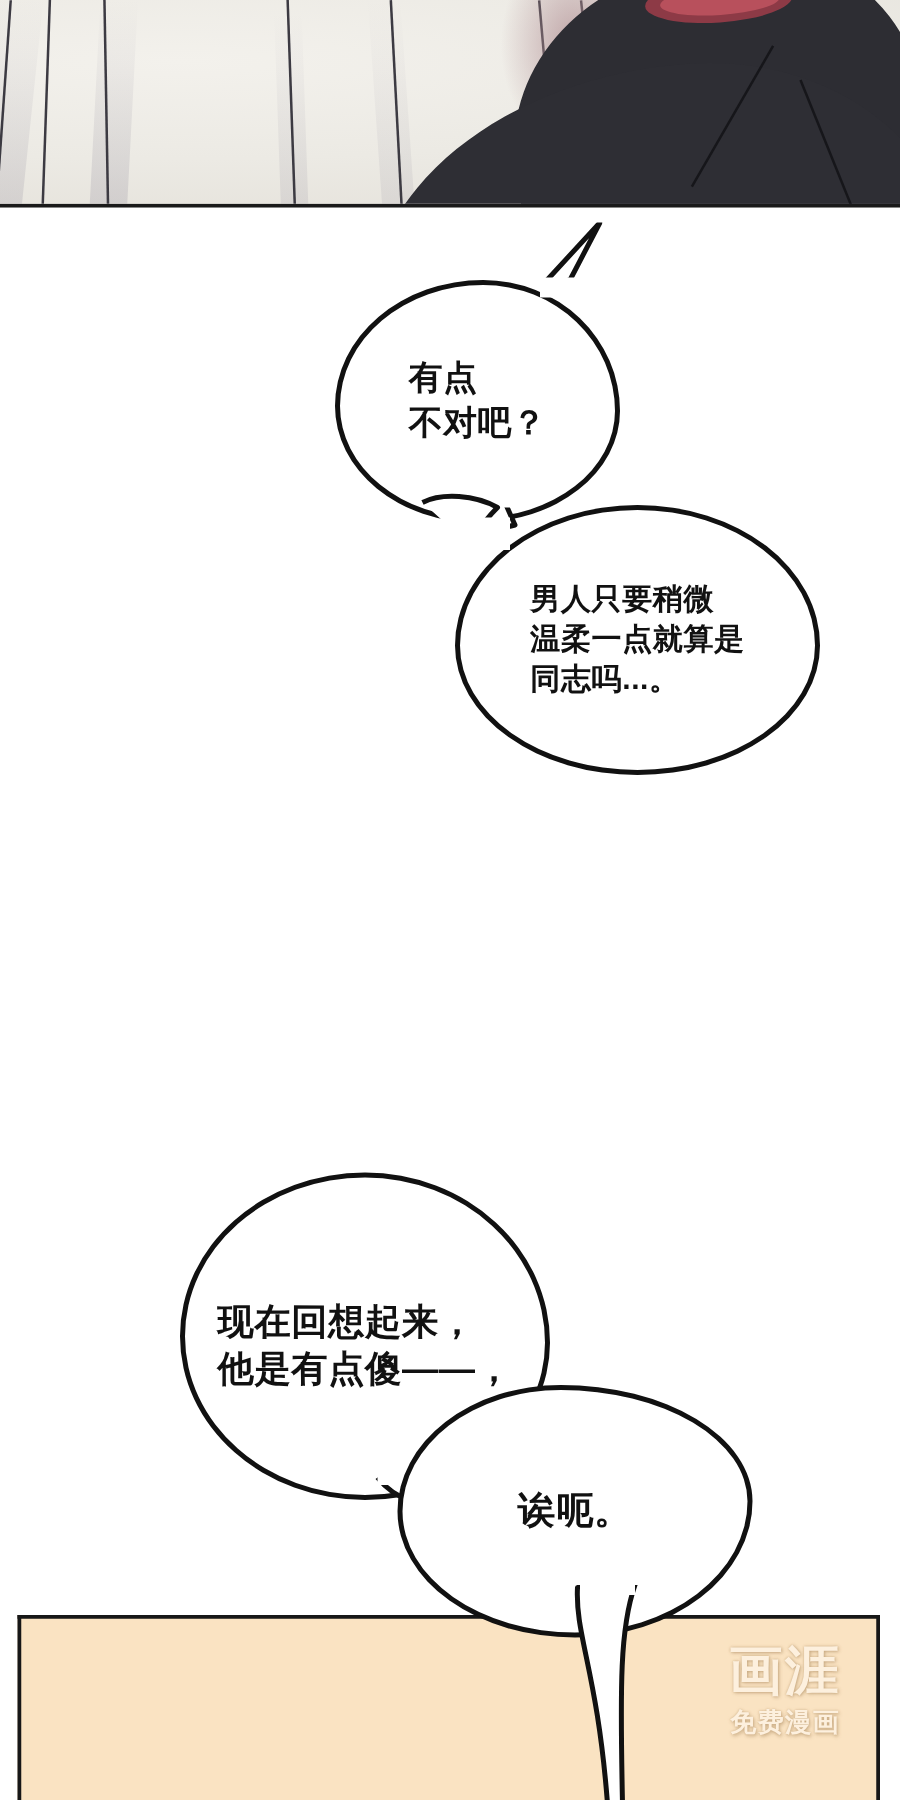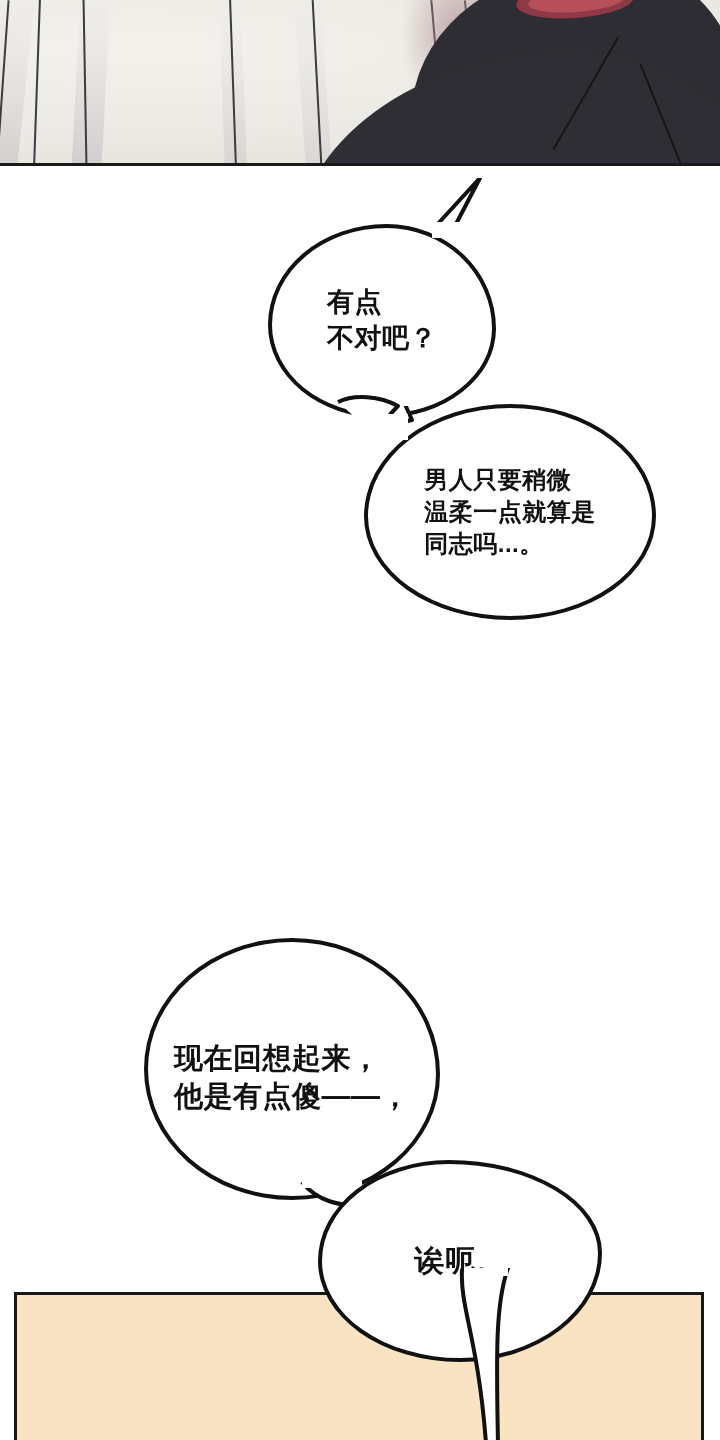--- a/index.html
+++ b/index.html
@@ -179,21 +179,21 @@
     left: 300px;
     top: 1178px;
     width: 72px;
     height: 36px;
     z-index: 6;
   }
 
   
   #bubble-4 {
     left: 318px;
-    top: 1160px;
+    top: 1108px;
     width: 284px;
     height: 202px;
     border-radius: 46% 54% 50% 50% / 50% 46% 54% 50%;
     z-index: 8;
   }
   #bubble-4 .txt { font-size: 30px; }
   
   .tail-4 {
     position: absolute;
     left: 452px;
@@ -318,14 +318,18 @@
   </svg>
 
   <div class="bubble" id="bubble-4">
     <div class="txt">诶呃。</div>
   </div>
   <svg class="tail-4" viewBox="0 0 68 175">
     <path d="M10 2 C8 40, 26 70, 34 175 L46 175 C44 80, 44 34, 56 0 Z" fill="#ffffff" stroke="#111111" stroke-width="4" stroke-linejoin="round"></path>
     <rect x="12" y="0" width="44" height="8" fill="#ffffff"></rect>
   </svg>
 
+  <div class="watermark">
+    <div class="wm-main">画涯</div>
+    <div class="wm-sub">免费漫画</div>
+  </div>
 
 </div>
 
 </body></html>

